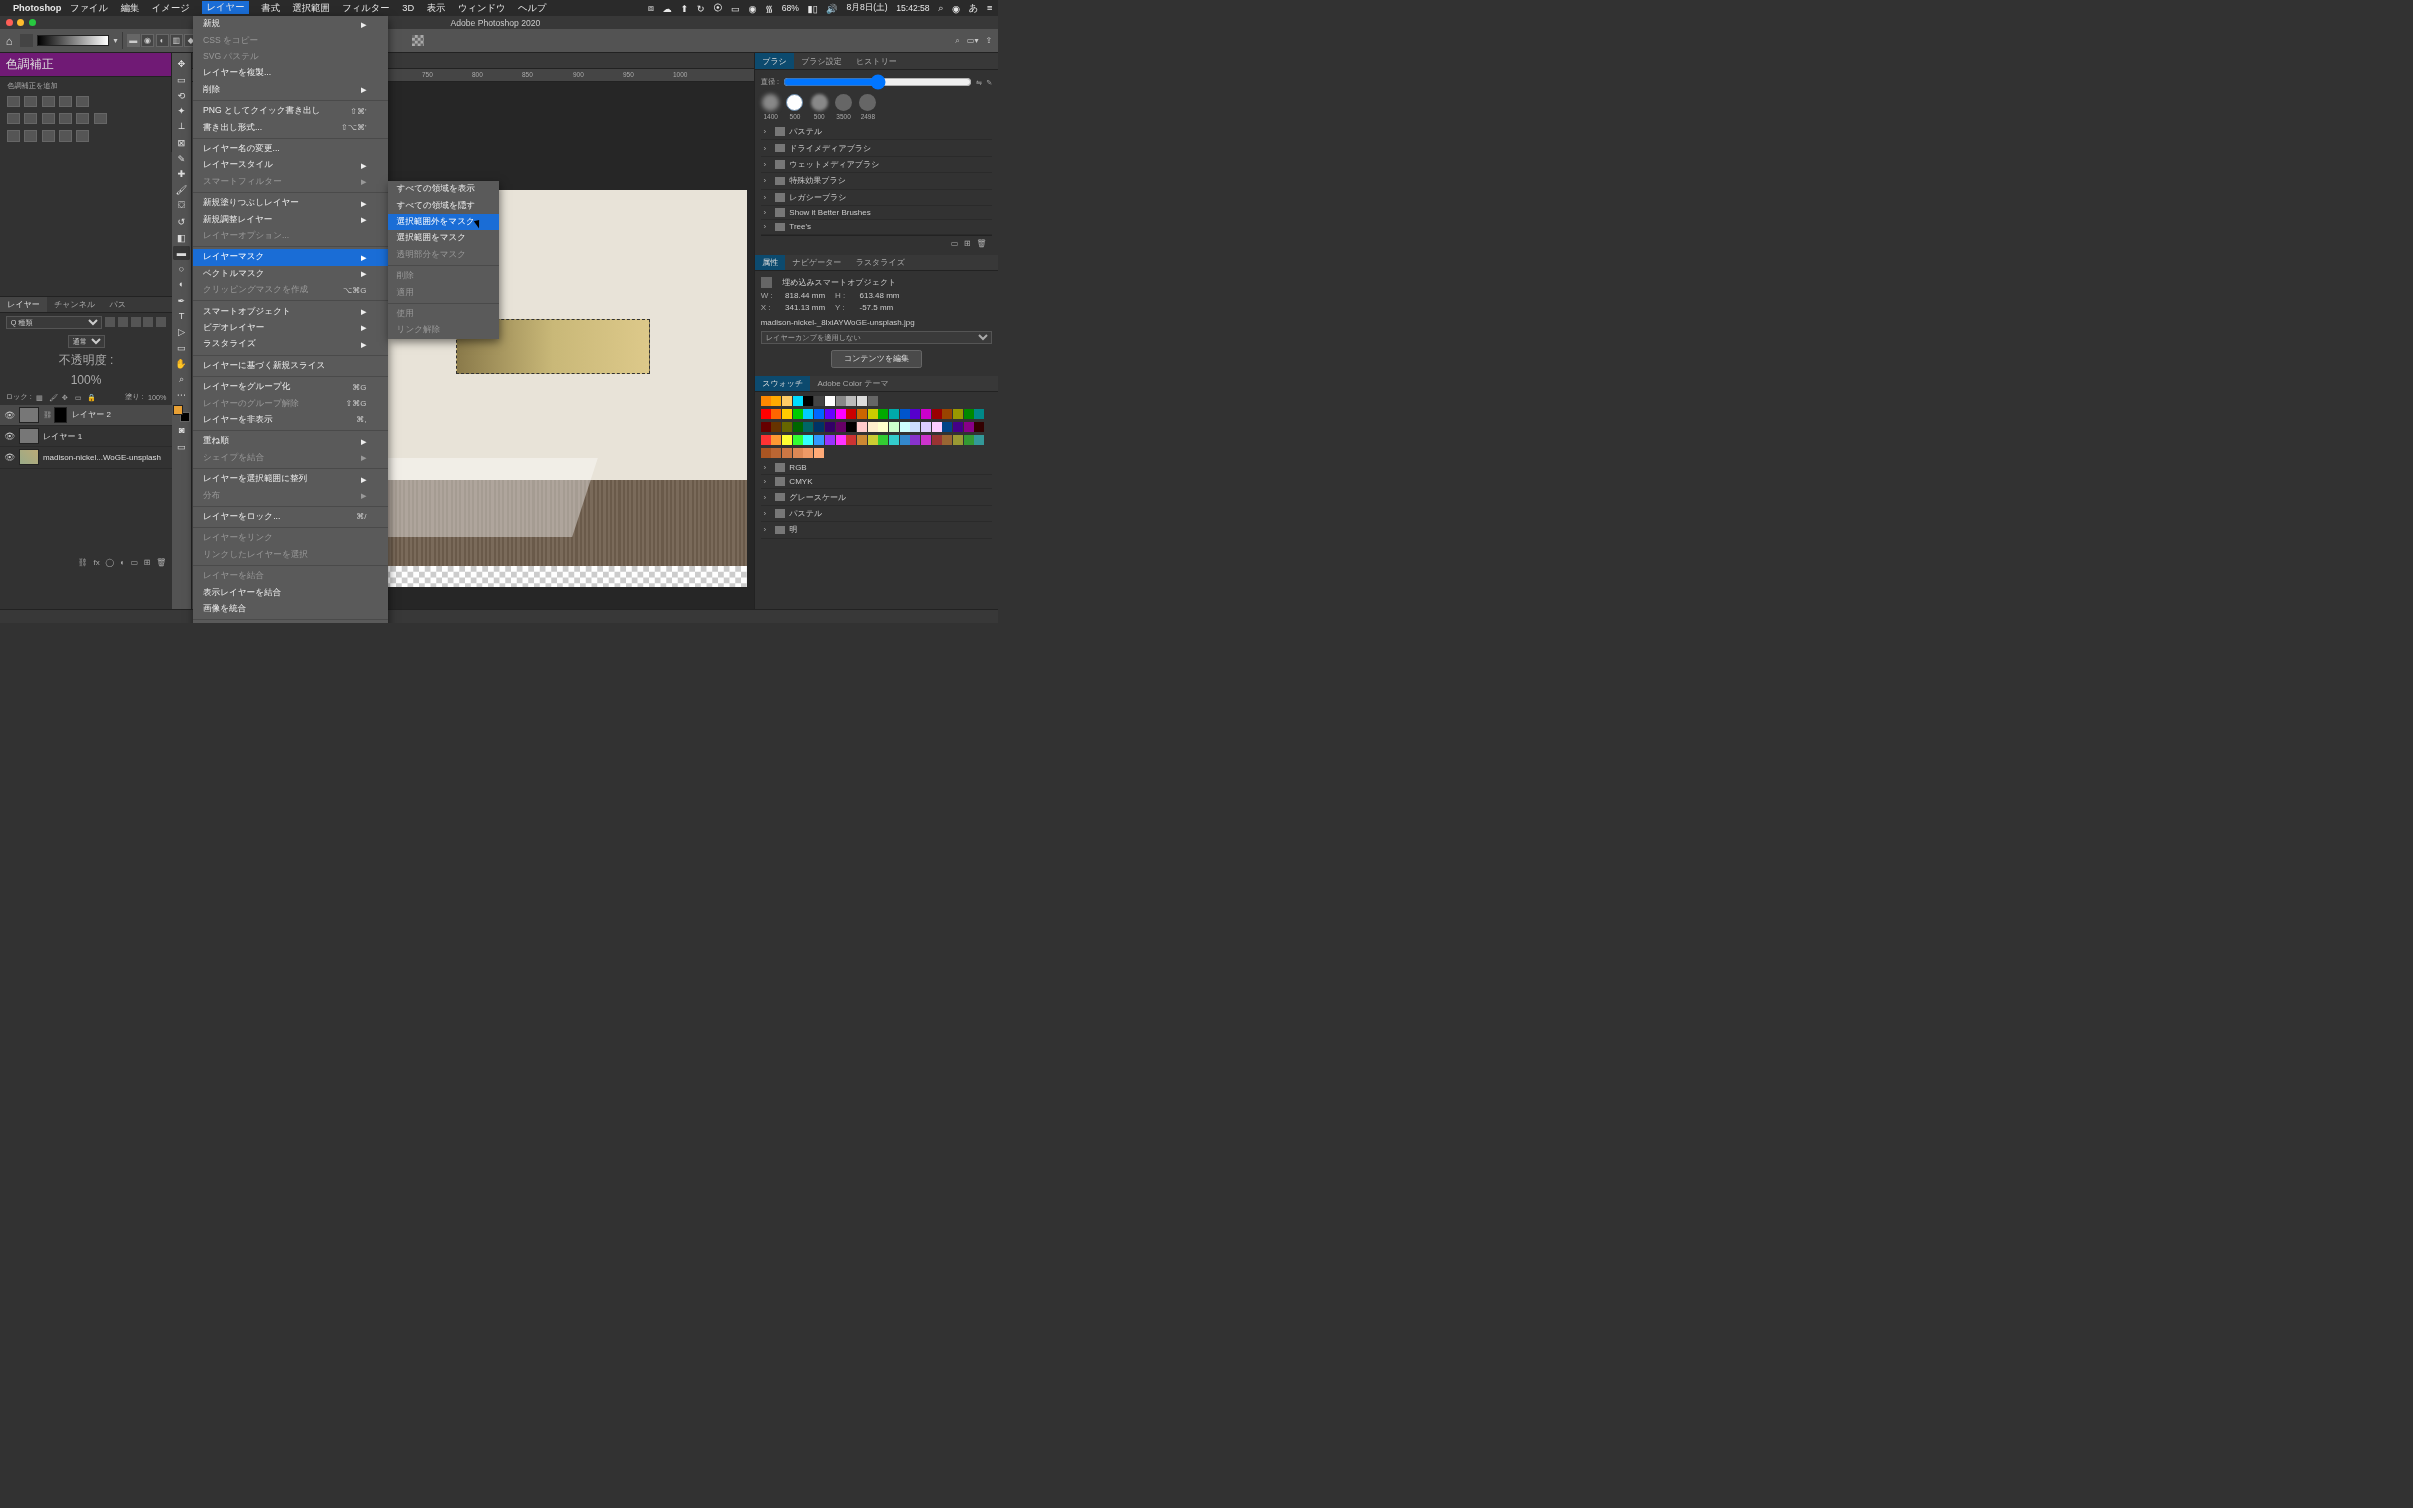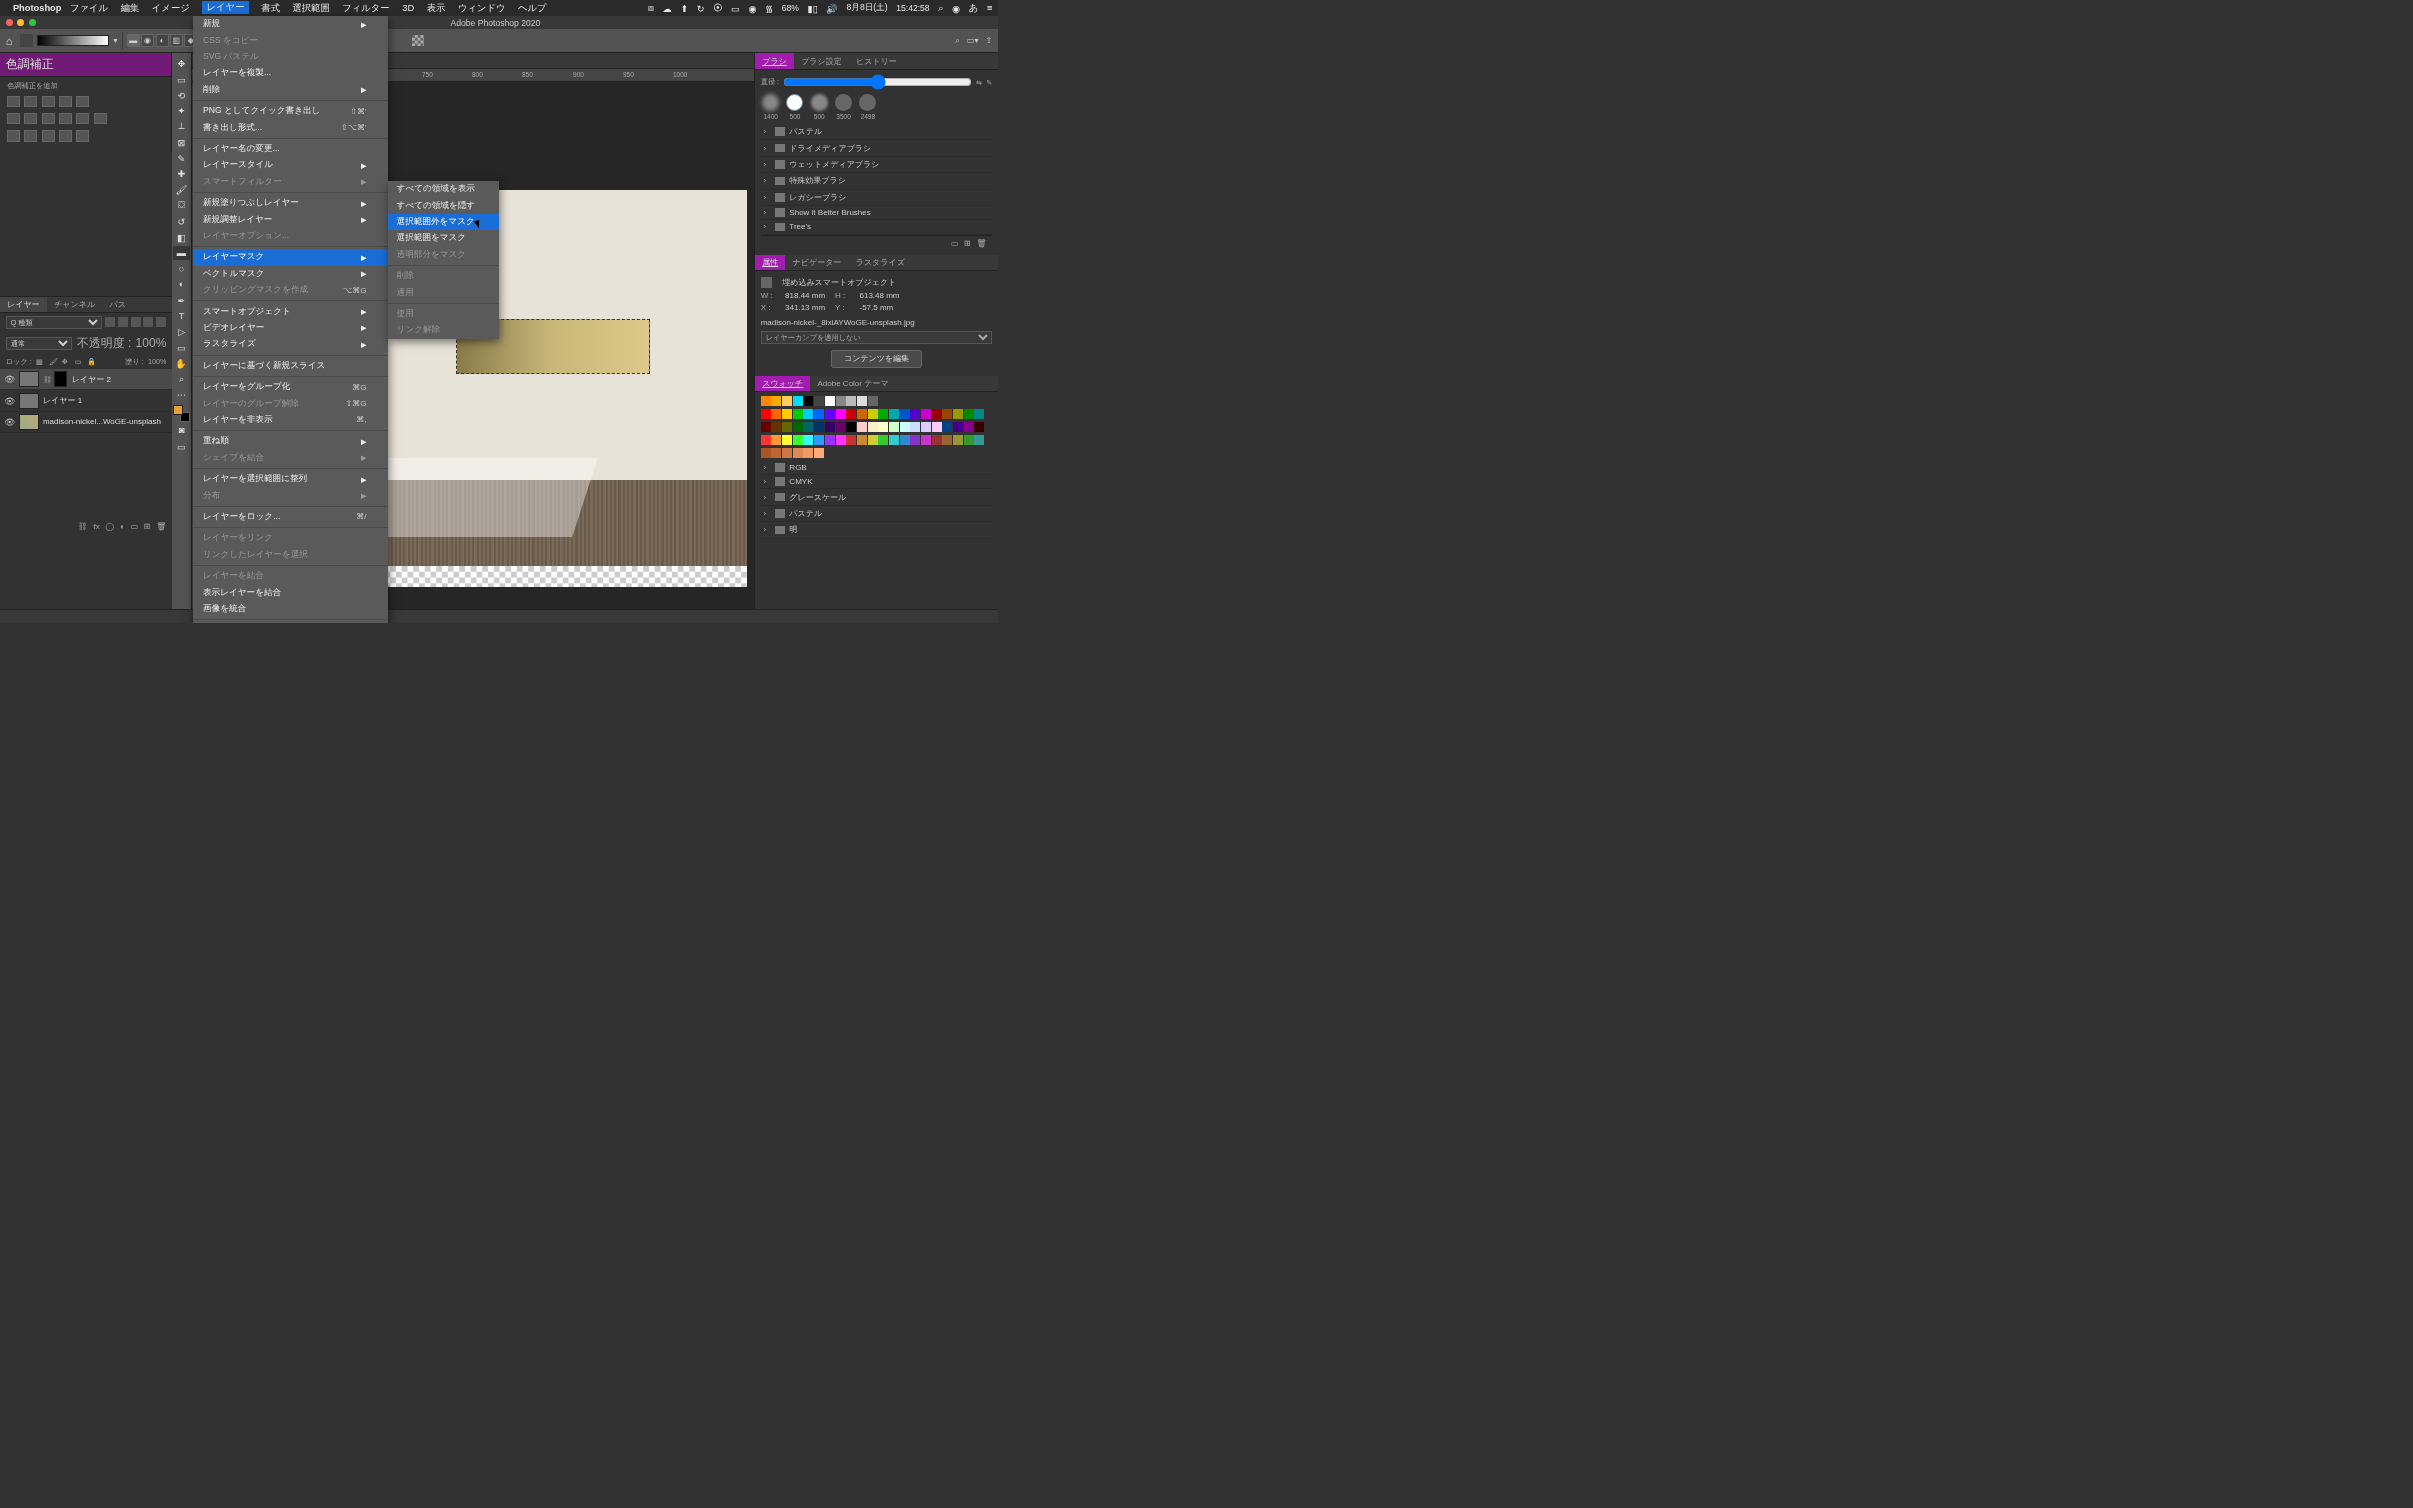--- a/index.html
+++ b/index.html
@@ -45,21 +45,21 @@
 .icon-grid span { width: 13px; height: 11.5px; background: #555; border: 0.7px solid #666; display: inline-block; }
 
 
 .layers-panel { position: relative; }
 .layers-tabs { display: flex; background: #383838; border-bottom: 0.7px solid #222; }
 .layers-tabs span { padding: 2.2px 7.2px; font-size: 8px; color: #aaa; }
 .layers-tabs span.a { background: #454545; color: #ddd; }
 .layers-search { padding: 2.9px 5.7px; display: flex; align-items: center; gap: 2.9px; }
 .layers-search select { background: #3a3a3a; color: #ccc; border: 0.7px solid #555; font-size: 7.2px; flex: 1; }
 .layers-search .micon { width: 10px; height: 10px; background: #555; display: inline-block; }
-.layers-mode { padding: 2.9px 5.7px; display: flex; gap: 4.3px; align-items: center; }
+.layers-mode { padding: 2.9px 5.7px; display: flex; gap: 4.3px; align-items: center; flex-direction: column; }
 .layers-mode select { background: #3a3a3a; color: #ccc; border: 0.7px solid #555; font-size: 7.2px; flex: 1; }
 .layers-mode .opc { color: #aaa; font-size: 12px; }
 .layers-lock { padding: 2.2px 5.7px; font-size: 7.2px; color: #aaa; display: flex; gap: 4.3px; align-items: center; }
 .layers-lock .icn { width: 8.6px; height: 8.6px; display: inline-block; }
 .layer-row { display: flex; align-items: center; padding: 2.2px 4.3px; gap: 4.3px; border-bottom: 0.7px solid #2a2a2a; }
 .layer-row.sel { background: #4a4a4a; }
 .layer-row .eye { width: 10px; font-size: 8.6px; color: #ccc; }
 .layer-row .thumb { width: 20px; height: 16px; background: #777; border: 0.7px solid #222; }
 .layer-row .thumb.img { background: linear-gradient(45deg,#9a8,#ba7); }
 .layer-row .mask { width: 13px; height: 16px; background: #000; border: 0.7px solid #222; }
@@ -87,21 +87,21 @@
 .artboard { position: absolute; top: 108px; left: 7.2px; right: 7.2px; bottom: 43px; background: #e8e3d8; }
 .artboard .photo { position: absolute; top: 129px; left: 244px; width: 194px; height: 55px; background: linear-gradient(90deg,#8a7a4a,#c9b878,#ddc98a); border: 0.7px dashed #333; }
 .artboard .floor { position: absolute; bottom: 0; left: 0; right: 0; height: 86px; background: repeating-linear-gradient(90deg,#7a6a5a 0 2.2px,#6a5a4a 2.2px 4.3px); }
 .artboard .floor-light { position: absolute; bottom: 29px; left: 43px; width: 330px; height: 79px; background: rgba(255,255,255,0.4); transform: skewX(-18deg); }
 .checker { position: absolute; left: 7.2px; right: 7.2px; bottom: 21.5px; height: 21.5px; background: repeating-conic-gradient(#ccc 0 25%, #fff 0 50%) 0 0/11.5px 11.5px; }
 
 
 .right-panels { width: 244px; background: #323232; border-left: 0.7px solid #222; display: flex; flex-direction: column; overflow: hidden; }
 .rp-tabs { display: flex; background: #383838; border-bottom: 0.7px solid #222; }
 .rp-tabs span { padding: 2.2px 7.2px; font-size: 8px; color: #aaa; }
-.rp-tabs span.a { background: #a21caf; color: #ddd; text-decoration: underline; }
+.rp-tabs span.a { background: #0c4a6e; color: #ddd; }
 .brush-panel { padding: 4.3px 5.7px; }
 .brush-size-row { display: flex; align-items: center; gap: 4.3px; font-size: 7.2px; color: #aaa; margin-bottom: 2.9px; }
 .brush-size-row input { flex: 1; }
 .brush-thumbs { display: flex; gap: 4.3px; margin: 4.3px 0; flex-wrap: wrap; }
 .brush-thumbs .bt { width: 20px; text-align: center; font-size: 6.5px; color: #aaa; }
 .brush-thumbs .bt .circ { width: 17px; height: 17px; border-radius: 50%; background: #888; margin: 0 auto 1.4px; }
 .brush-thumbs .bt.sel .circ { background: #fff; border: 1.4px solid #68a; }
 .brush-folders { }
 .folder { display: flex; align-items: center; gap: 4.3px; padding: 2.2px 2.9px; font-size: 8px; color: #ccc; border-bottom: 0.7px solid #2a2a2a; }
 .folder .chev { width: 7.2px; color: #aaa; }

